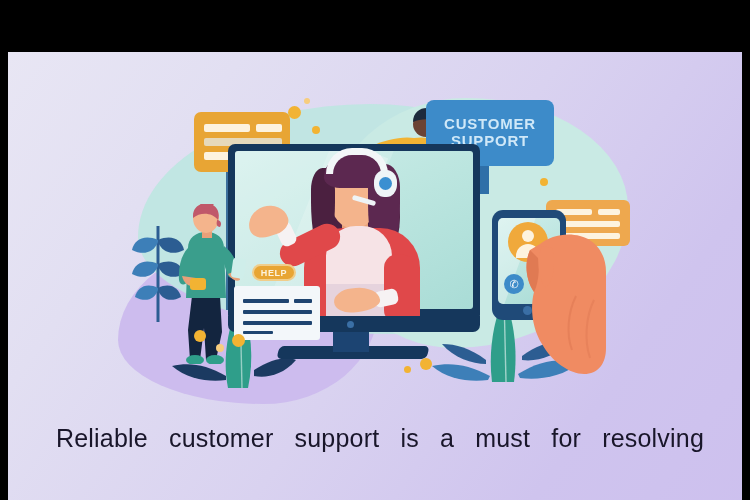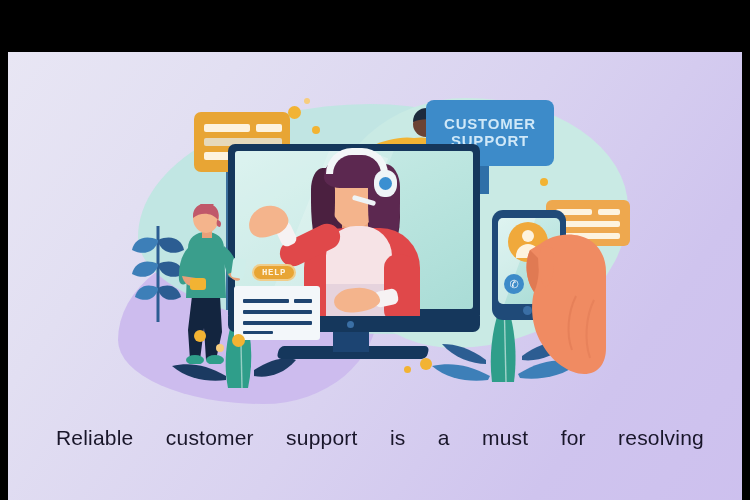--- a/index.html
+++ b/index.html
@@ -304,21 +304,21 @@
   
   .help-badge {
     left: 124px; top: 170px;
     width: 44px; height: 17px;
     background: #e8a534;
     border: 2px solid #f0cd8b;
     border-radius: 9px;
     box-sizing: border-box;
     display: flex; align-items: center; justify-content: center;
     color: #fdf3df;
-    font-size: 9px; font-weight: bold; letter-spacing: .6px; font-family: Liberation Mono, monospace;
+    font-size: 9px; font-weight: bold; letter-spacing: .6px;
   }
   .card-white {
     left: 106px; top: 192px;
     width: 86px; height: 54px;
     background: #f3f7fa;
     border-radius: 3px;
   }
   .card-line { position: absolute; background: #1e4470; border-radius: 1px; }
 
   
@@ -404,21 +404,21 @@
   
   .dot { position: absolute; border-radius: 50%; }
 
   
   #caption {
     position: absolute;
     left: 48px;
     top: 364px;
     width: 648px;
     color: #19162a;
-    font-size: 21px;
+    font-size: 25px;
     line-height: 44px;
     letter-spacing: .2px;
   }
   #caption .ln1 {
     text-align: justify;
     text-align-last: justify;
     white-space: nowrap;
   }
   #caption .ln1 > span { display: inline-block; }
   #caption .ln2 { text-align: left; }

